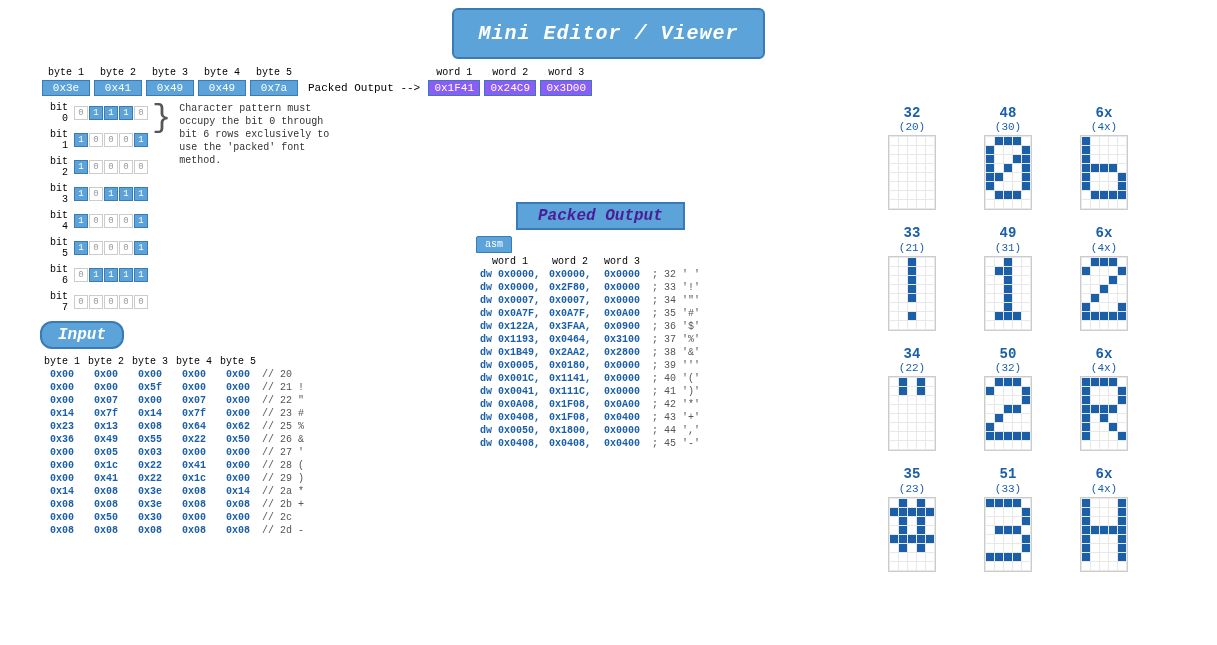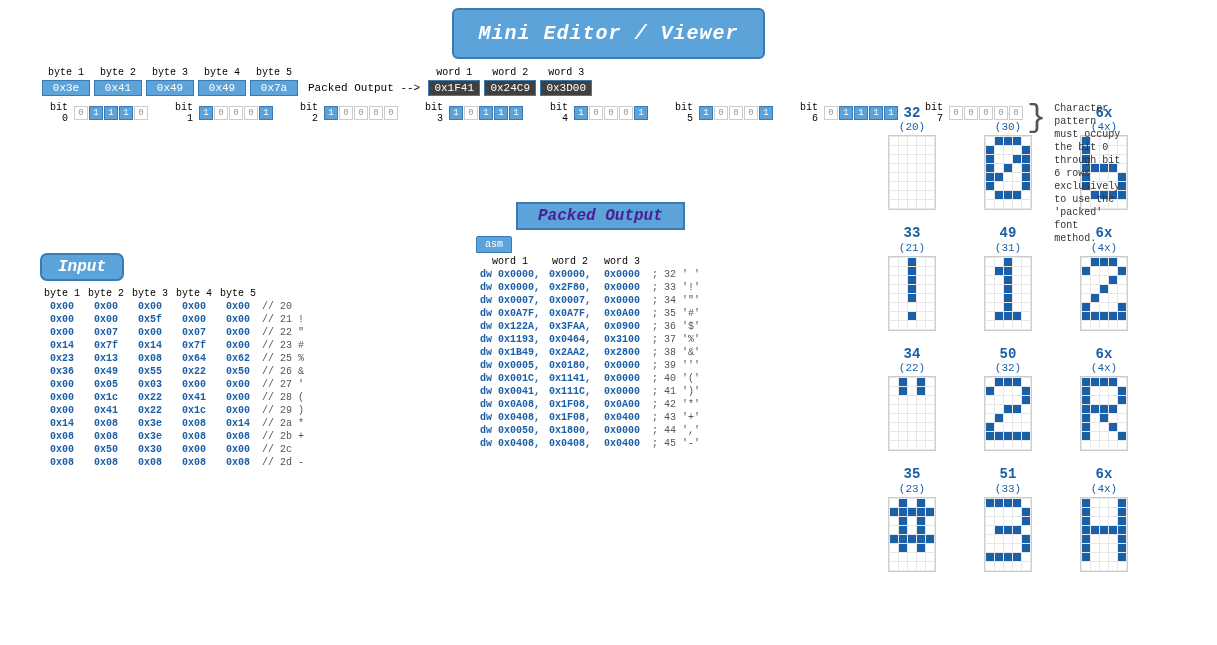--- a/index.html
+++ b/index.html
@@ -94,21 +94,21 @@
       flex-direction: column;
       align-items: center;
     }
 
     .word-col .label {
       font-size: 10px;
       margin-bottom: 2px;
     }
 
     .word-cell {
-      background: #404040;
+      background: #8b5cf6;
       border: 1px solid #3a7ab5;
       color: #fff;
       font-size: 11px;
       width: 52px;
       text-align: center;
       padding: 1px 2px;
     }
 
     
     .content-area {
@@ -126,21 +126,22 @@
 
     
     .bit-grid-container {
       display: flex;
       align-items: flex-start;
       margin-top: 0;
     }
 
     .bit-rows {
       display: flex;
-      gap: 17px;
+      flex-direction: column;
+      gap: 5px;
     }
 
     .bit-row {
       display: flex;
       align-items: center;
       gap: 2px;
     }
 
     .bit-row-label {
       width: 32px;
@@ -193,21 +194,21 @@
       max-width: 160px;
       line-height: 1.3;
       margin-left: 8px;
     }
 
     
     .section-label {
       display: inline-block;
       background: #5ba3d9;
       border: 2px solid #3a7ab5;
-      border-radius: 7px;
+      border-radius: 12px;
       padding: 3px 16px;
       color: #fff;
       font-size: 16px;
       font-style: italic;
       font-weight: bold;
       margin-top: 8px;
       margin-bottom: 6px;
     }
 
     

